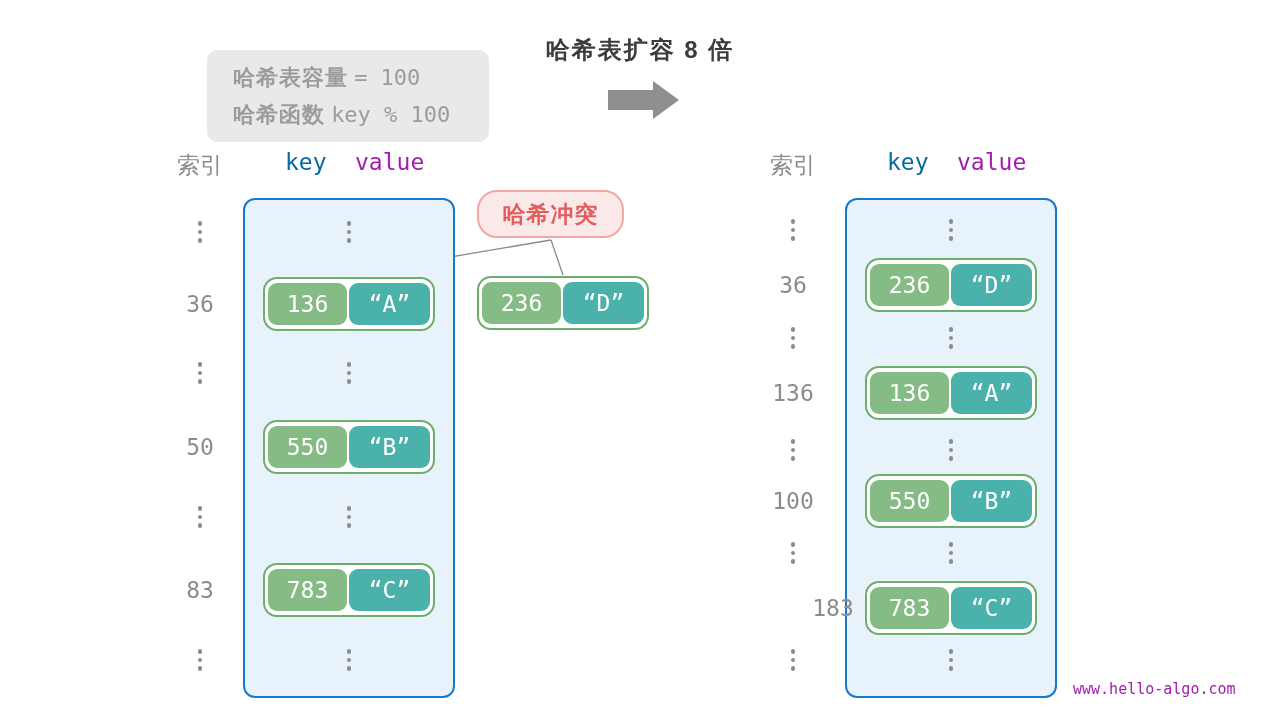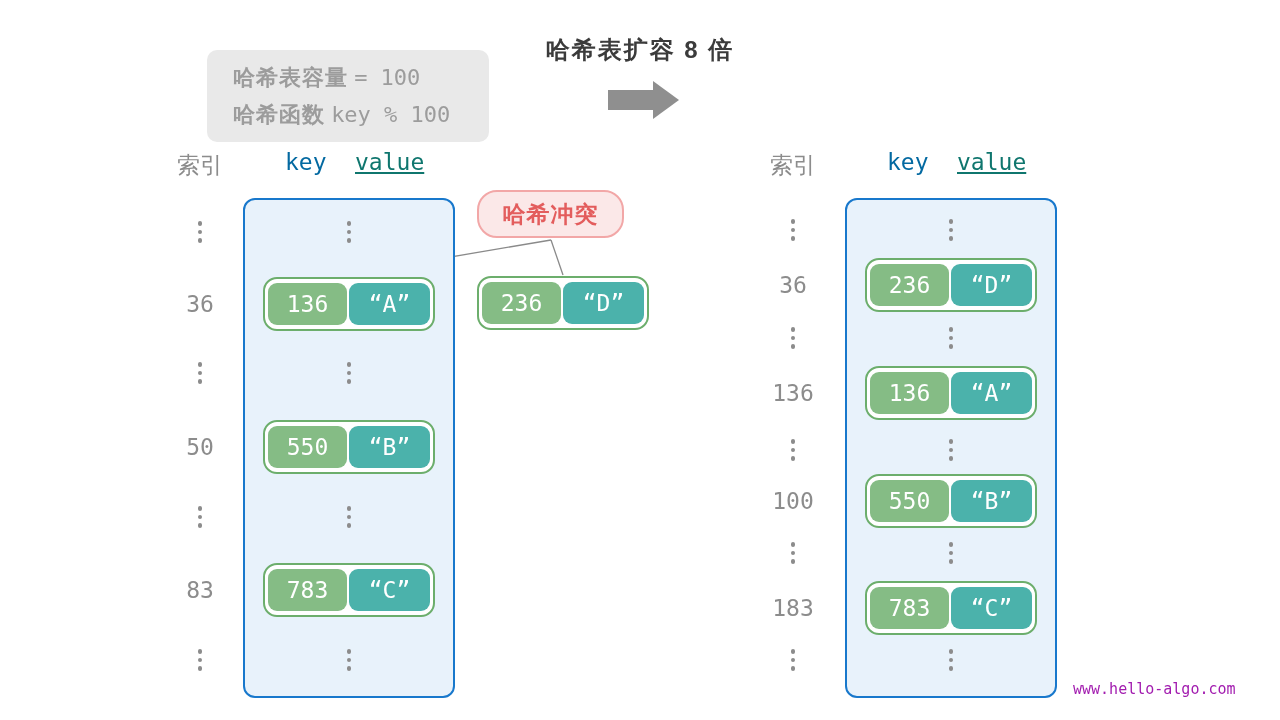--- a/index.html
+++ b/index.html
@@ -24,21 +24,21 @@
   }
   .arrow{position:absolute;left:608px;top:81px;display:flex;align-items:center;}
   .arrow-body{width:45px;height:20px;background:#8f8f8f;}
   .arrow-head{width:0;height:0;border-top:19px solid transparent;
     border-bottom:19px solid transparent;border-left:26px solid #8f8f8f;}
 
   
   .col-header{position:absolute;font-size:23px;white-space:nowrap;}
   .idx-header{color:#8c8c8c;width:70px;text-align:center;}
   .key-header{color:#0369a1;}
-  .value-header{color:#0f766e;text-decoration:underline;}
+  .value-header{color:#a21caf;}
 
   
   .table-box{
     position:absolute;width:212px;height:500px;background:#e8f2fb;
     border:2.5px solid #1878cc;border-radius:12px;box-sizing:border-box;
   }
 
   .index-label{
     position:absolute;width:70px;text-align:center;font-size:23px;
     color:#8c8c8c;line-height:28px;
@@ -228,21 +228,21 @@
       <i></i>
       <i></i>
       <i></i>
     </div>
   <div class="dots" style="left:948px;top:542px;">
       <i></i>
       <i></i>
       <i></i>
     </div>
 
-  <div class="index-label mono" style="left:758px;top:594px;">183</div>
+  <div class="index-label mono" style="left:798px;top:594px;">183</div>
   <div class="pair" style="left:865px;top:581px;">
     <div class="key-box mono">783</div>
     <div class="value-box mono">“C”</div>
   </div>
 
   <div class="dots" style="left:790px;top:649px;">
       <i></i>
       <i></i>
       <i></i>
     </div>

